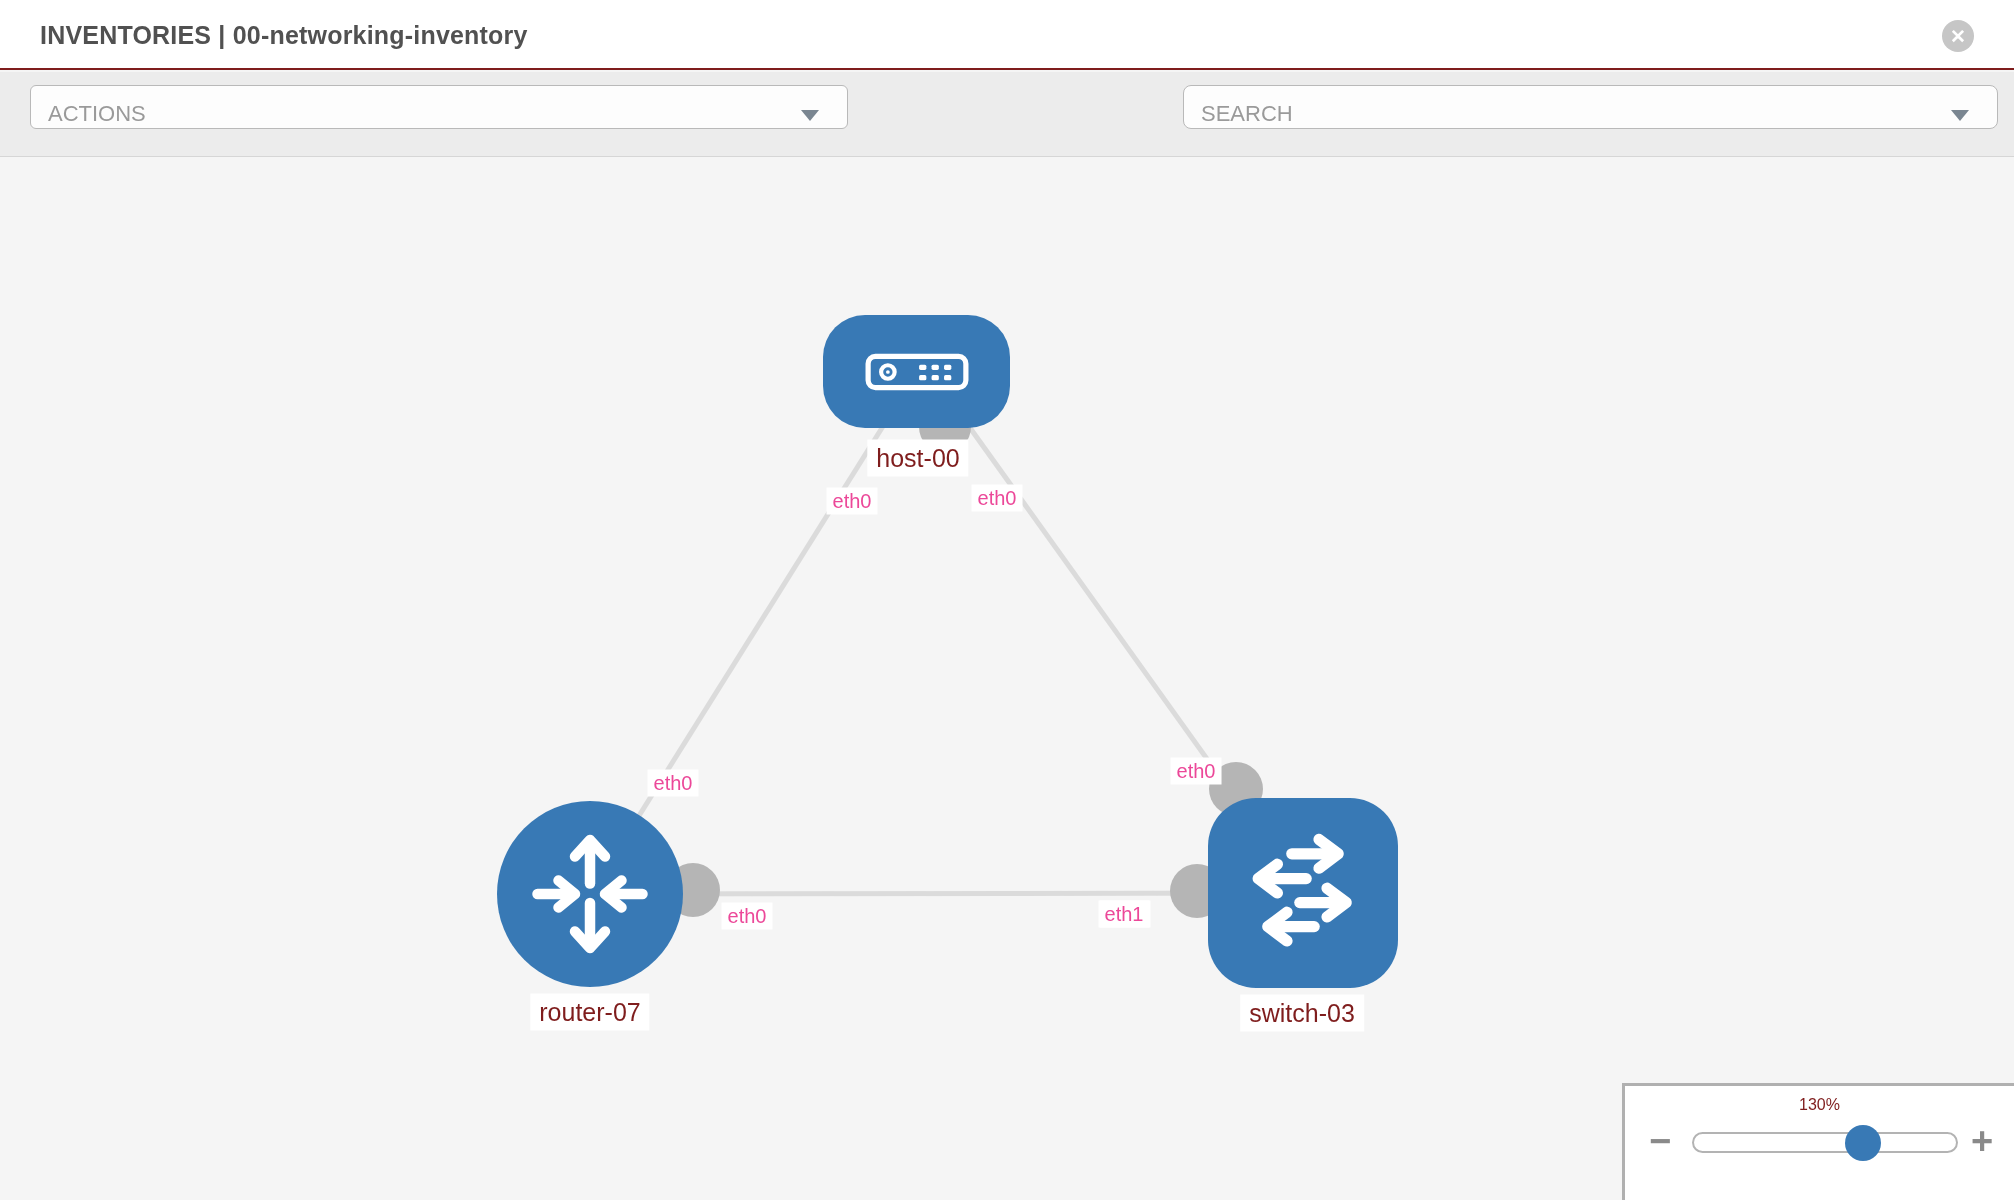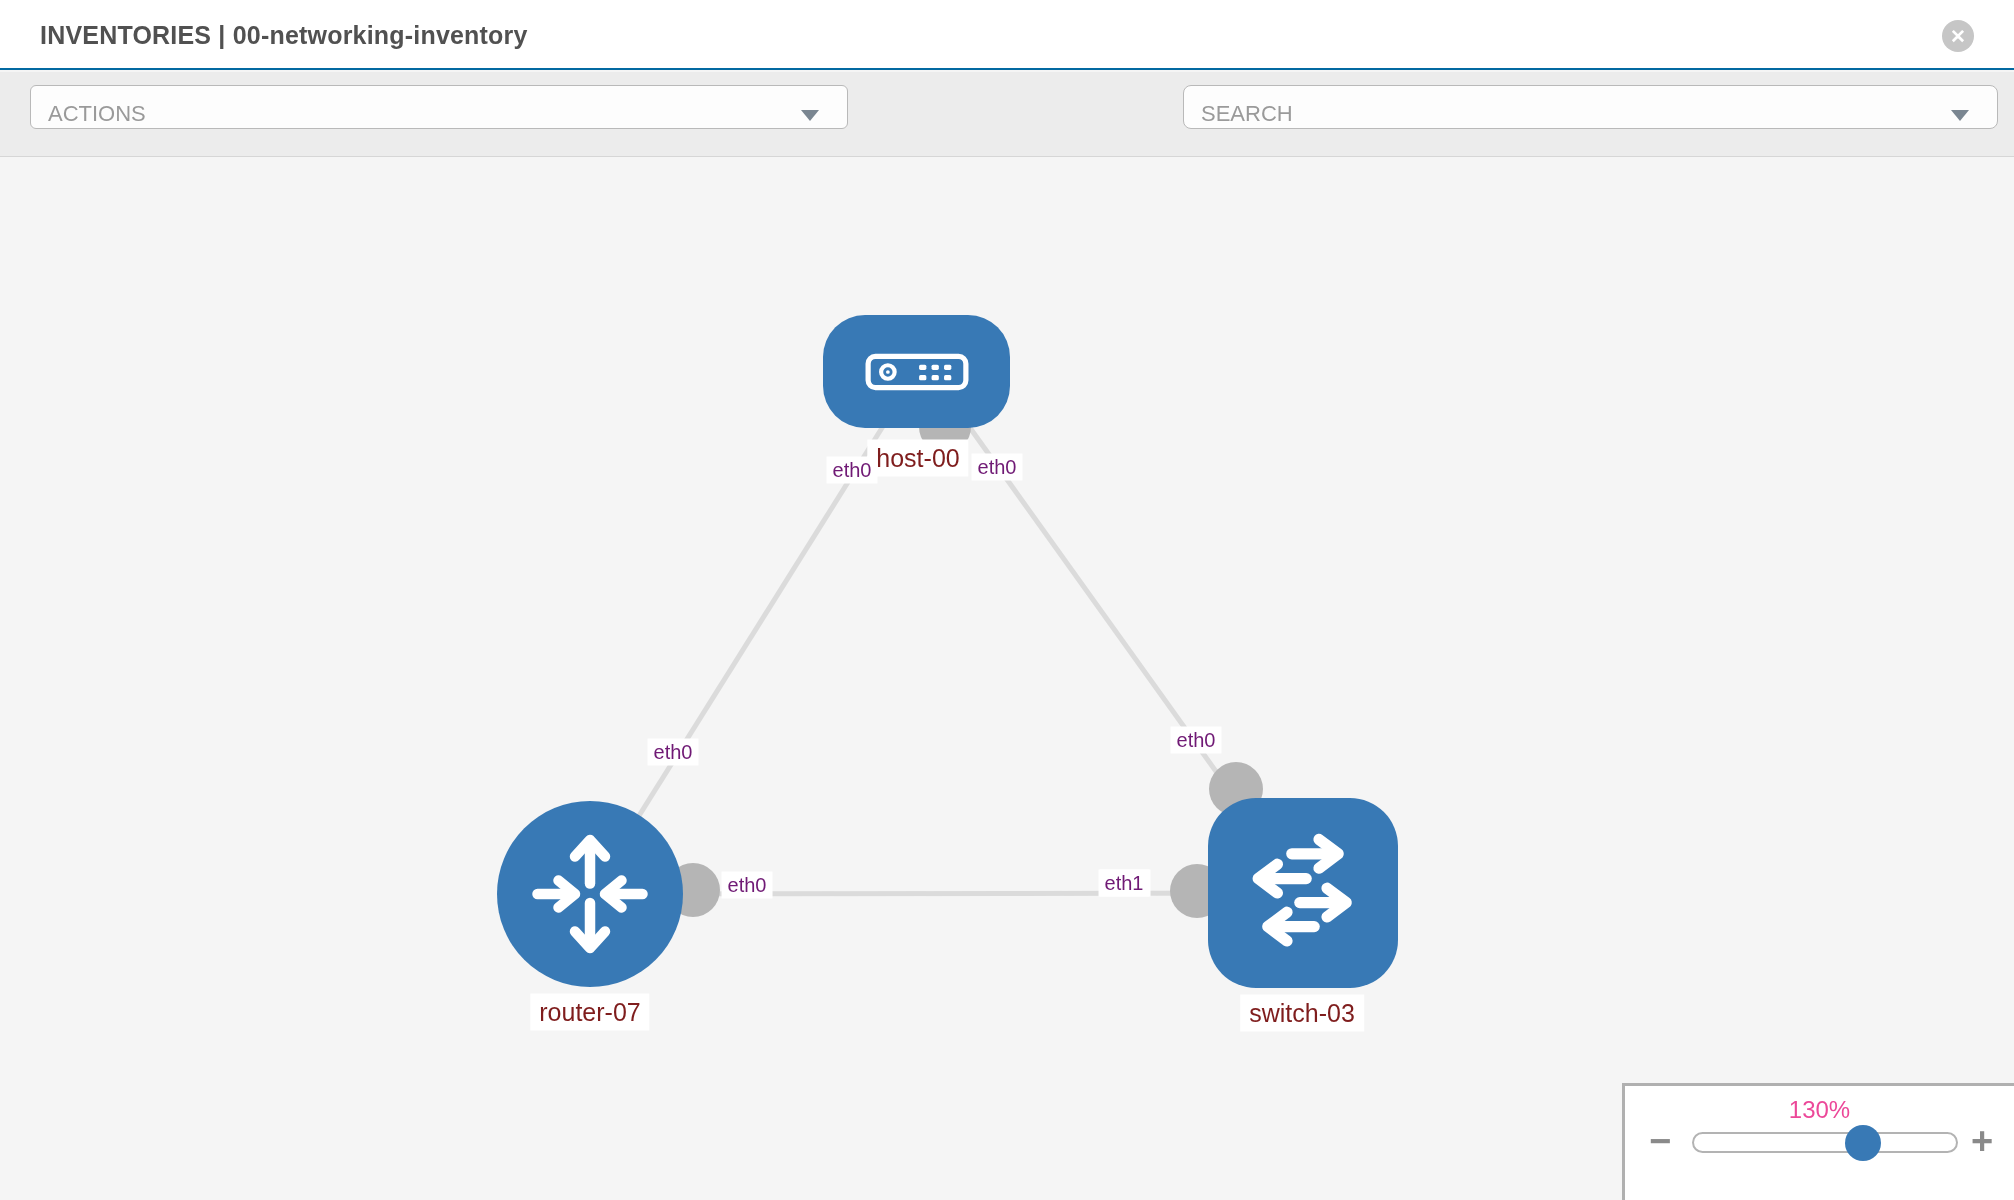--- a/index.html
+++ b/index.html
@@ -2,21 +2,21 @@
 <html><head>
 <meta charset="utf-8">
 <style>
   * { margin:0; padding:0; box-sizing:border-box; }
   html,body { width:2014px; height:1200px; overflow:hidden; }
   body { font-family:"Liberation Sans", sans-serif; background:#f5f5f5; position:relative; }
 
   
   .header {
     position:absolute; left:0; top:0; width:2014px; height:70px;
-    background:#ffffff; border-bottom:2px solid #0369a1;
+    background:#ffffff; border-bottom:2px solid #7f1d1d;
   }
   .page-title {
     position:absolute; left:40px; top:0; height:70px; line-height:70px;
     font-size:25px; font-weight:bold; color:#515151; letter-spacing:0.2px;
   }
   .close-btn {
     position:absolute; left:1942px; top:20px; width:32px; height:32px;
     border-radius:50%; background:#c6c6c6; cursor:pointer;
     display:flex; align-items:center; justify-content:center;
   }
@@ -60,41 +60,41 @@
   .node { position:absolute; background:#3879b5; display:flex; align-items:center; justify-content:center; cursor:move; }
   .node-host   { left:823px;  top:157px; width:187px; height:113px; border-radius:42px; }
   .node-router { left:497px;  top:643px; width:186px; height:186px; border-radius:50%; }
   .node-switch { left:1208px; top:640px; width:190px; height:190px; border-radius:48px; }
 
   .tag {
     position:absolute; transform:translate(-50%,-50%); background:#ffffff;
     white-space:nowrap;
   }
   .node-label { font-size:25px; color:#7f1d1d; padding:4px 9px; }
-  .if-label   { font-size:20px; color:#701a75; padding:2px 6px; }
+  .if-label   { font-size:20px; color:#ec4899; padding:2px 6px;margin-top:31px; }
 
   .lbl-host        { left:918px;  top:300px; }
   .lbl-router      { left:590px;  top:854px; }
   .lbl-switch      { left:1302px; top:855px; }
   .if-hr-host      { left:852px;  top:312px; }
   .if-hs-host      { left:997px;  top:309px; }
   .if-hr-router    { left:673px;  top:594px; }
   .if-hs-switch    { left:1196px; top:582px; }
   .if-rs-router    { left:747px;  top:727px; }
   .if-rs-sw-under  { left:1125px; top:725px; }
   .if-rs-sw-over   { left:1124px; top:725px; }
 
   
   .zoom-panel {
     position:absolute; left:1622px; top:1083px; width:392px; height:117px;
     background:#ffffff; border-left:3px solid #b0b0b0; border-top:3px solid #b0b0b0;
   }
   .zoom-level {
     position:absolute; left:0; top:10px; width:100%; text-align:center;
-    font-size:24px; color:#ec4899;
+    font-size:16px; color:#7f1d1d;
   }
   .zoom-minus, .zoom-plus {
     position:absolute; top:36px; font-size:38px; font-weight:bold; color:#8a8a8a;
     background:none; border:none; cursor:pointer; line-height:1; padding:0;
   }
   .zoom-minus { left:24px; }
   .zoom-plus  { left:346px; }
   .zoom-track {
     position:absolute; left:67px; top:46px; width:266px; height:21px;
     border:2px solid #b3b3b3; border-radius:11px; background:#ffffff; cursor:pointer;

